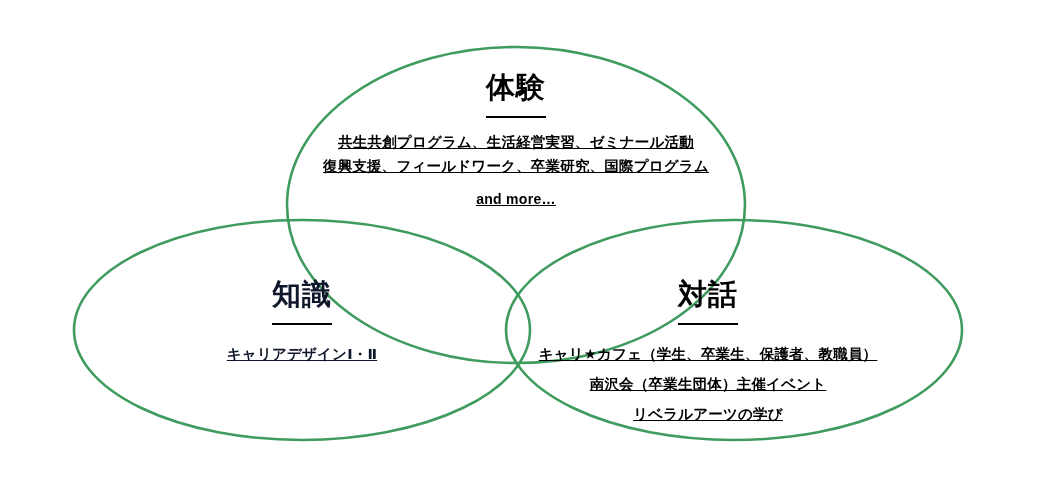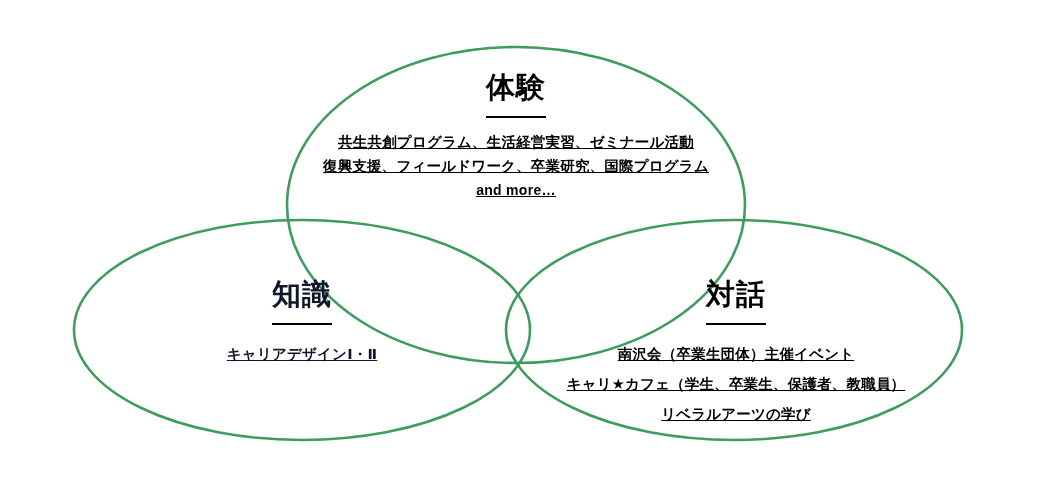--- a/index.html
+++ b/index.html
@@ -51,35 +51,35 @@
     letter-spacing: 0.2px;
   }
   .group-lines .line {
     display: block;
     white-space: nowrap;
     text-decoration: underline;
   }
   .line.and-more {
     font-size: 14px;
     letter-spacing: 0.3px;
-    margin-top: 0;
+    margin-top: 9px;
   }
   
   #block-top {
     left: 296px;
     top: 70px;
     width: 440px;
   }
   #block-left {
     left: 132px;
     top: 277px;
     width: 340px;
   }
   #block-right {
-    left: 556px;
+    left: 528px;
     top: 277px;
     width: 360px;
   }
   #block-left .group-lines,
   #block-right .group-lines { line-height: 30px; }
   #block-left .title-wrap { margin-bottom: 14px; }
   #block-right .title-wrap { margin-bottom: 14px; }
 </style>
 </head>
 <body>
@@ -110,19 +110,19 @@
     <div class="group-lines">
       <span class="line">キャリアデザインⅠ・Ⅱ</span>
     </div>
   </div>
 
   <div class="group-text" id="block-right" style="color: rgb(0, 0, 0);">
     <div class="title-wrap">
       <span class="group-title" style="border-bottom-color: rgb(0, 0, 0);">対話</span>
     </div>
     <div class="group-lines">
+      <span class="line">キャリ★カフェ（学生、卒業生、保護者、教職員）</span>
       <span class="line">南沢会（卒業生団体）主催イベント</span>
-      <span class="line">キャリ★カフェ（学生、卒業生、保護者、教職員）</span>
       <span class="line">リベラルアーツの学び</span>
     </div>
   </div>
 
 </div>
 
 </body></html>

